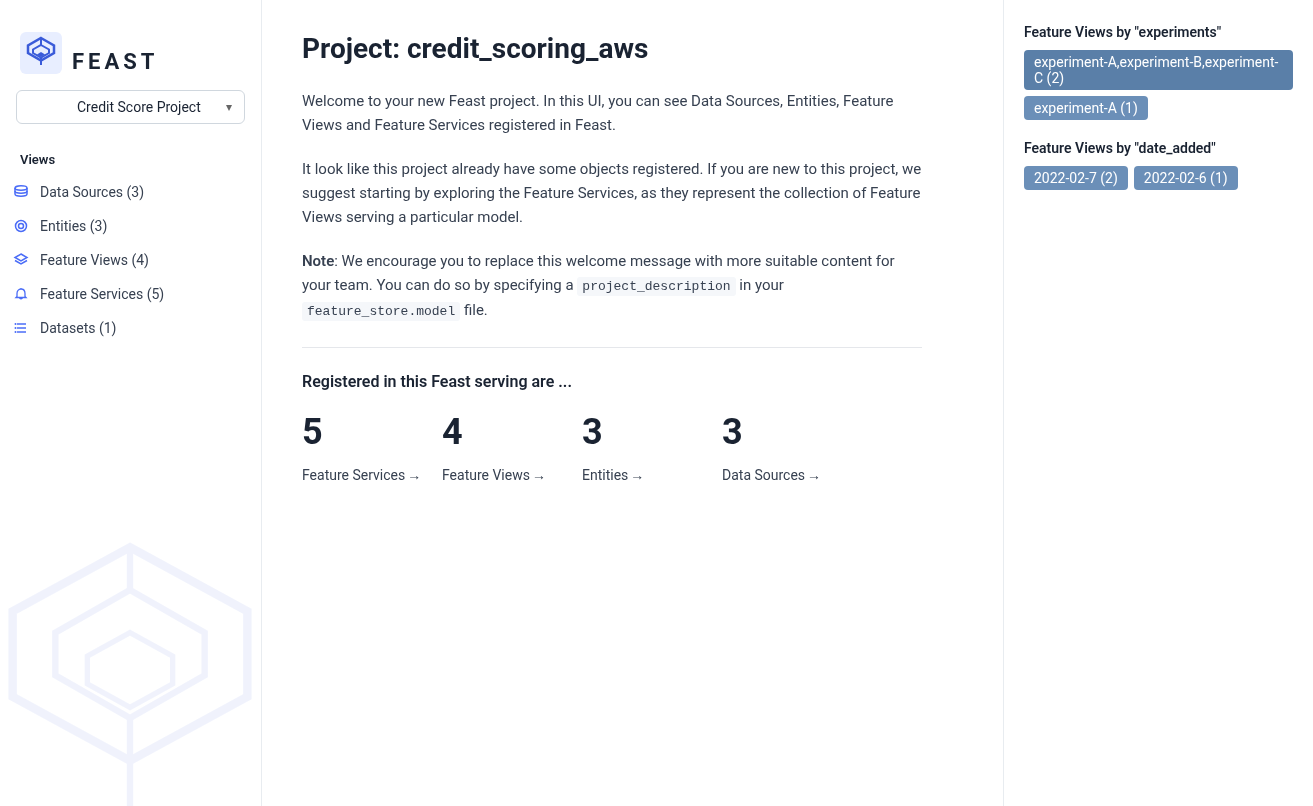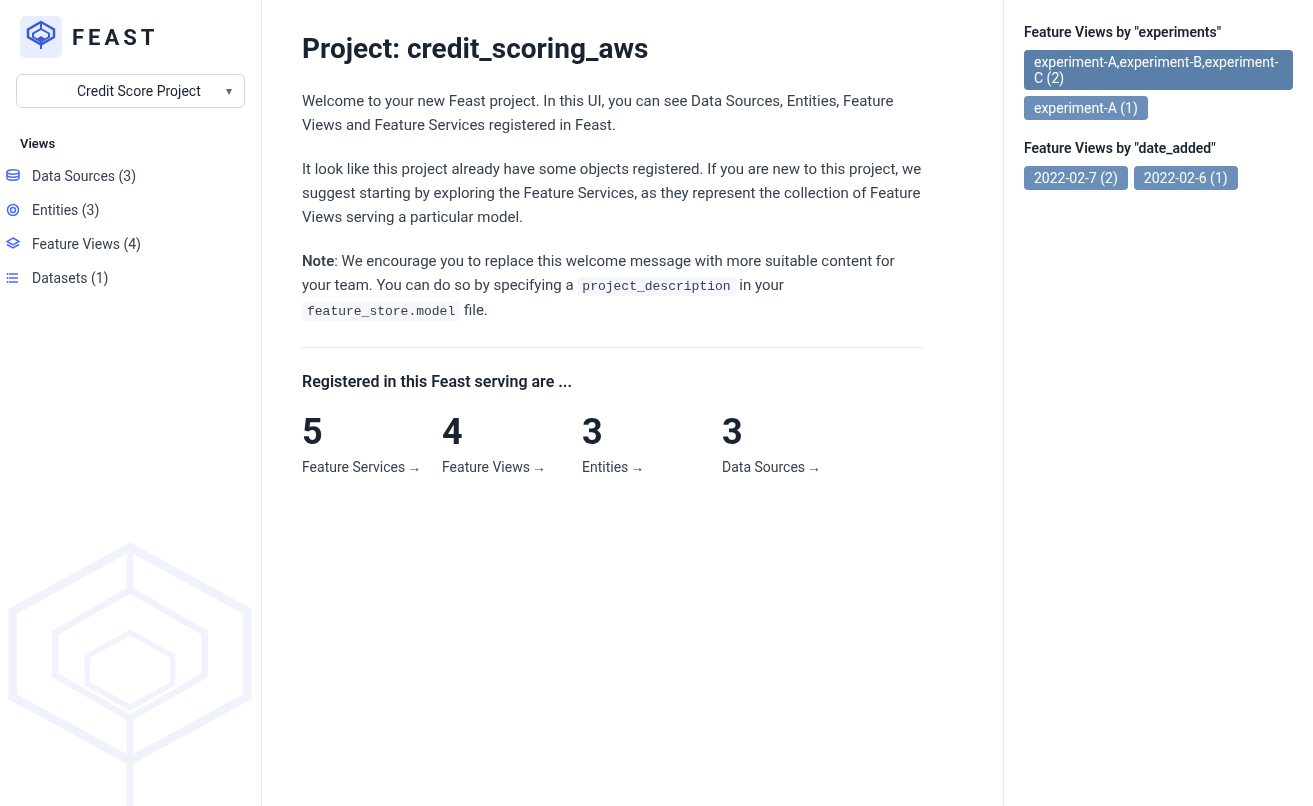--- a/index.html
+++ b/index.html
@@ -20,22 +20,22 @@
       border-right: 1px solid #e8ecf0;
       display: flex;
       flex-direction: column;
       position: relative;
       overflow: hidden;
       z-index: 1;
     }
 
     .sidebar-logo {
       display: flex;
-      align-items: center;
-      padding: 16px 20px 16px 20px;
+      align-items: flex-end;
+      padding: 32px 20px 16px 20px;
       gap: 10px;
     }
 
     .feast-icon {
       width: 42px;
       height: 42px;
     }
 
     .feast-wordmark {
       font-size: 22px;
@@ -76,21 +76,21 @@
 
     .sidebar-nav {
       list-style: none;
       padding: 0;
     }
 
     .sidebar-nav li {
       display: flex;
       align-items: center;
       gap: 10px;
-      padding: 8px 4px;
+      padding: 8px 12px;
       font-size: 14px;
       color: #374151;
       cursor: pointer;
     }
 
     .nav-icon {
       width: 18px;
       height: 18px;
       display: flex;
       align-items: center;
@@ -184,20 +184,21 @@
       font-weight: 700;
       color: #1a2332;
     }
 
     .stat-label {
       font-size: 14px;
       color: #374151;
       display: flex;
       align-items: center;
       gap: 2px;
+      margin-top: 8px;
     }
 
     .stat-label .arrow {
       font-size: 14px;
     }
 
     
     #side-panel {
       width: 310px;
       min-width: 310px;
@@ -298,20 +299,29 @@
         <svg width="16" height="16" viewBox="0 0 16 16" fill="none">
           <path d="M8 2 L14 5.5 L8 9 L2 5.5 Z" stroke="#4a6cf7" stroke-width="1.5" fill="none"></path>
           <path d="M2 8.5 L8 12 L14 8.5" stroke="#4a6cf7" stroke-width="1.5" fill="none"></path>
         </svg>
       </span>
       <span>Feature Views (4)</span>
     </li>
     <li>
       <span class="nav-icon">
         <svg width="16" height="16" viewBox="0 0 16 16" fill="none">
+          <path d="M8 2 L8 3 M8 3 C5.5 3 4 5 4 7.5 L4 10.5 L3 11.5 L13 11.5 L12 10.5 L12 7.5 C12 5 10.5 3 8 3 Z" stroke="#4a6cf7" stroke-width="1.3" fill="none"></path>
+          <path d="M6.5 12 Q8 13.5 9.5 12" stroke="#4a6cf7" stroke-width="1.3" fill="none"></path>
+        </svg>
+      </span>
+      <span>Feature Services (5)</span>
+    </li>
+    <li>
+      <span class="nav-icon">
+        <svg width="16" height="16" viewBox="0 0 16 16" fill="none">
           <line x1="4" y1="4" x2="13" y2="4" stroke="#4a6cf7" stroke-width="1.5"></line>
           <line x1="4" y1="8" x2="13" y2="8" stroke="#4a6cf7" stroke-width="1.5"></line>
           <line x1="4" y1="12" x2="13" y2="12" stroke="#4a6cf7" stroke-width="1.5"></line>
           <circle cx="2.5" cy="4" r="1" fill="#4a6cf7"></circle>
           <circle cx="2.5" cy="8" r="1" fill="#4a6cf7"></circle>
           <circle cx="2.5" cy="12" r="1" fill="#4a6cf7"></circle>
         </svg>
       </span>
       <span>Datasets (1)</span>
     </li>

